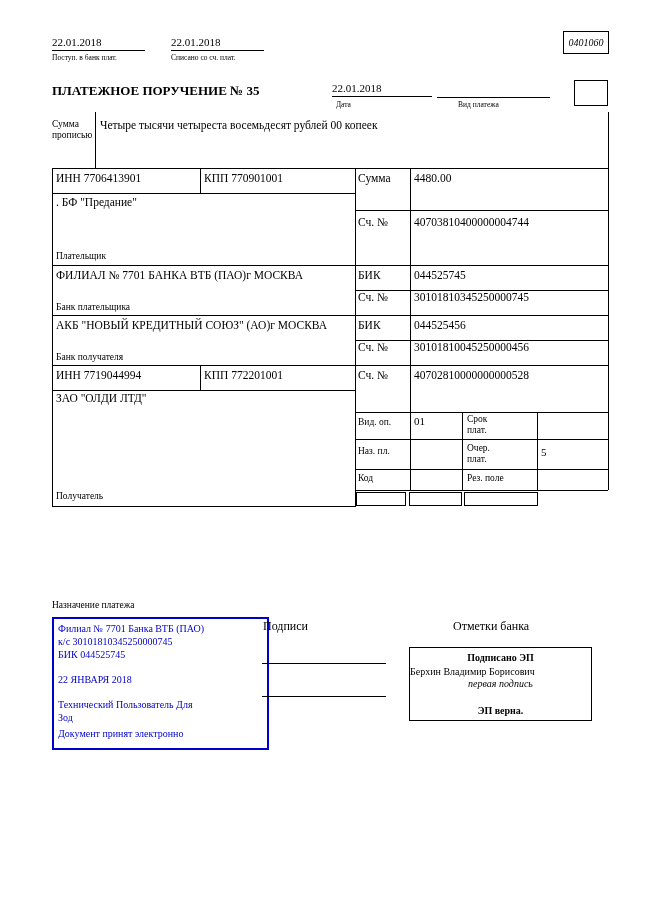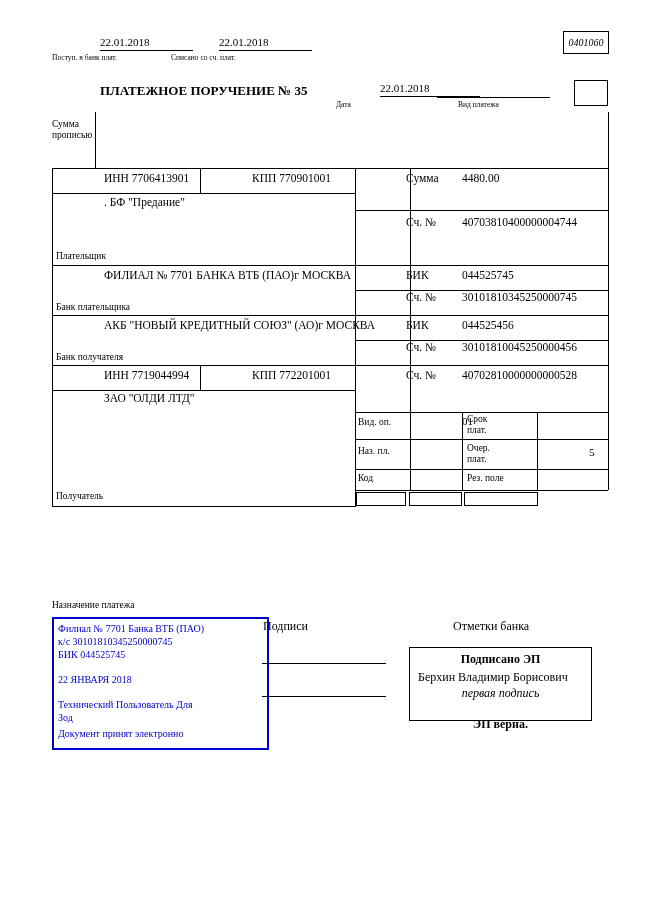--- a/index.html
+++ b/index.html
@@ -1,36 +1,36 @@
 <!DOCTYPE html>
 <html style="--blue: #0000cc;"><head>
 <meta charset="utf-8">
 <style>
   * { margin:0; padding:0; box-sizing:border-box; }
   :root { --blue:#0000cc; }
   html,body { background:#fff; }
   body { font-family:"Liberation Serif", serif; color:#000; }
   #page { position:relative; width:660px; height:919px; background:#fff; overflow:hidden; }
-  .t   { position:absolute; font-size:11.5px; white-space:nowrap;margin-left:48px; }
+  .t   { position:absolute; font-size:11.5px; white-space:nowrap; }
   .cap { position:absolute; font-size:9.5px; white-space:nowrap; }
   .tiny{ position:absolute; font-size:7.5px; white-space:nowrap; }
   .hl  { position:absolute; height:1px; background:#000; }
   .vl  { position:absolute; width:1px; background:#000; }
   .box { position:absolute; border:1px solid #000;font-style:italic; }
   .underlined { border-bottom:1px solid #000; height:15px; }
   .wrap { white-space:normal; line-height:15px; }
   .capwrap { position:absolute; font-size:9.5px; white-space:normal; line-height:11px; }
   .bold { font-weight:bold; }
   .center { display:flex; align-items:center; justify-content:center; }
   .bluebox { position:absolute; border:2px solid var(--blue); color:var(--blue);
              font-size:10px; padding:3px 4px; overflow:hidden; }
   .bl { line-height:13px; white-space:nowrap; }
   .gap { margin-top:12px; }
   .gap-sm { margin-top:3px; }
-  .stampbox { position:absolute; border:1px solid #000; padding:4px 8px; font-size:12px; }
+  .stampbox { position:absolute; border:1px solid #000; padding:4px 0; font-size:10px; }
   .st-title { font-weight:bold; text-align:center; }
   .st-name  { margin-top:3px; }
   .st-role  { font-style:italic; text-align:center; margin-top:1px; }
   .st-valid { font-weight:bold; text-align:center; margin-top:16px; }
   .h2label { position:absolute; font-size:12px; white-space:nowrap; }
 </style>
 </head>
 <body>
 
 <div id="page">
@@ -42,20 +42,21 @@
   <div class="box center" style="left:563px;top:31px;width:46px;height:23px;font-size:10px">0401060</div>
 
   <div class="t bold" style="left:52px;top:83px;font-size:13px">ПЛАТЕЖНОЕ ПОРУЧЕНИЕ № 35</div>
   <div class="t underlined" style="left:332px;top:82px;width:100px;font-size:11px">22.01.2018</div>
   <div class="tiny" style="left:336px;top:100px">Дата</div>
   <div class="hl" style="left:437px;top:97px;width:113px"></div>
   <div class="tiny" style="left:458px;top:100px">Вид платежа</div>
   <div class="box" style="left:574px;top:80px;width:34px;height:26px"></div>
 
   <div class="capwrap" style="left:52px;top:119px;width:44px">Сумма прописью</div>
+  <div class="t wrap" style="left:100px;top:118px;width:500px">Четыре тысячи четыреста восемьдесят рублей 00 копеек</div>
 
   <div class="vl" style="left:95px;top:112px;height:56px"></div>
   <div class="vl" style="left:52px;top:168px;height:338px"></div>
   <div class="vl" style="left:200px;top:168px;height:25px"></div>
   <div class="vl" style="left:200px;top:365px;height:25px"></div>
   <div class="vl" style="left:355px;top:168px;height:338px"></div>
   <div class="vl" style="left:410px;top:168px;height:322px"></div>
   <div class="vl" style="left:462px;top:412px;height:78px"></div>
   <div class="vl" style="left:537px;top:412px;height:78px"></div>
   <div class="vl" style="left:608px;top:112px;height:378px"></div>

